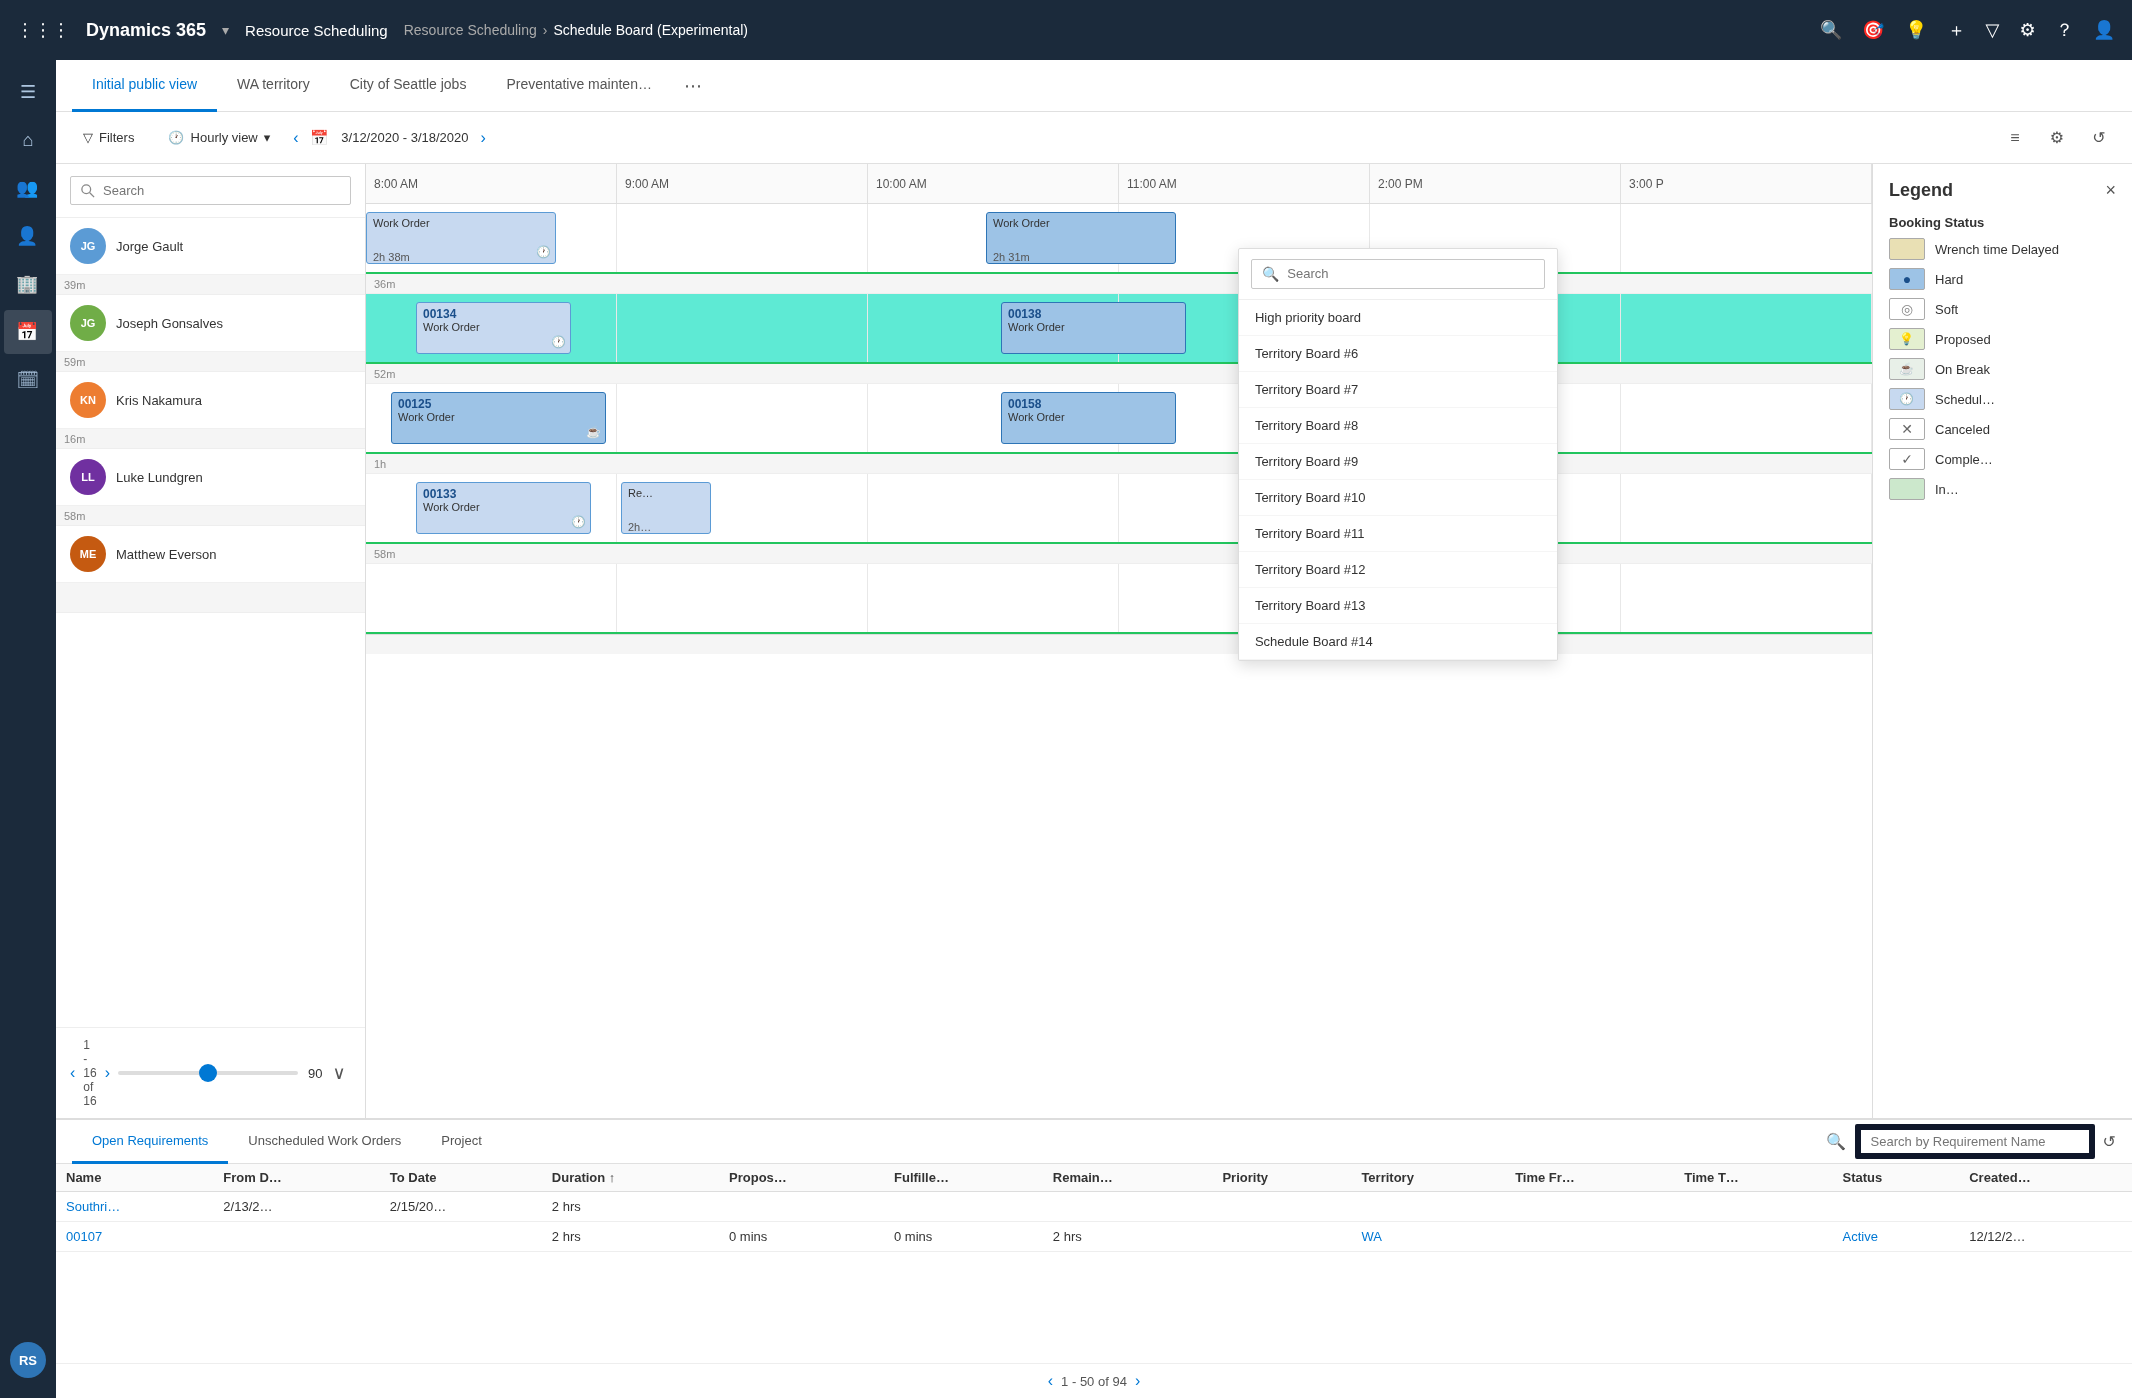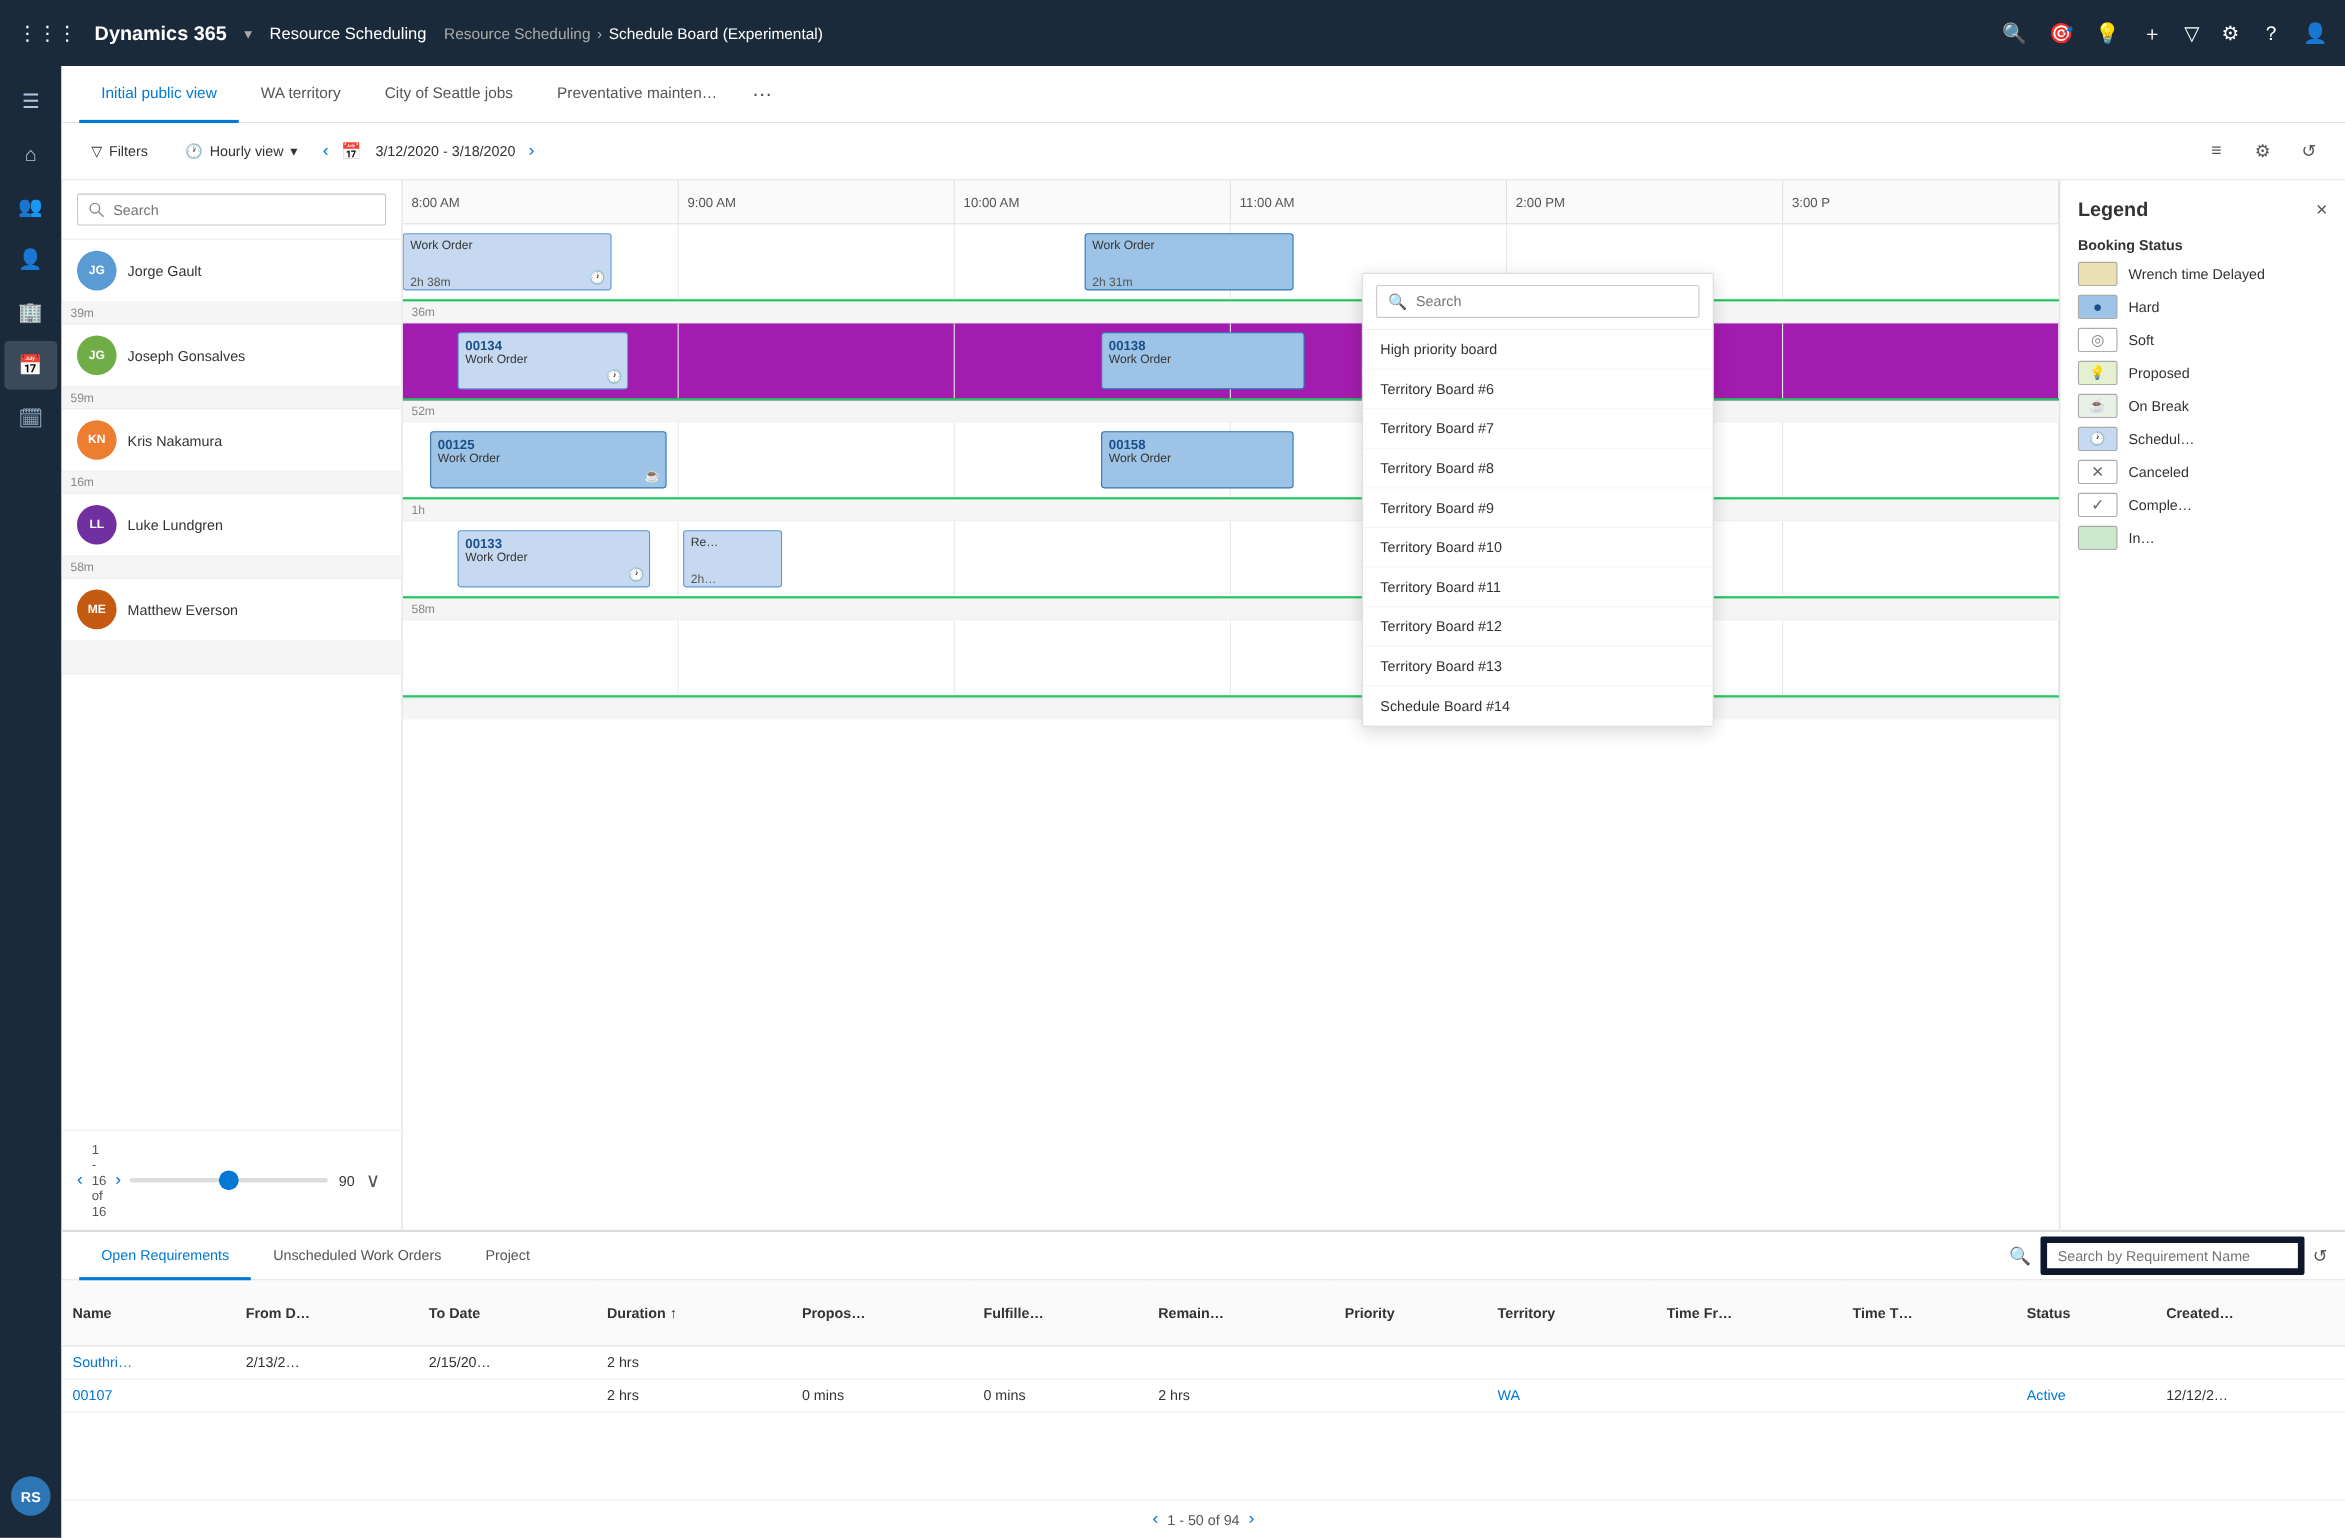--- a/index.html
+++ b/index.html
@@ -260,21 +260,21 @@
     .bottom-search-box {
       border: 6px solid #0f172a;
       padding: 4px 10px;
       font-size: 13px;
       border-radius: 2px;
       width: 240px;
     }
     .req-table { width: 100%; border-collapse: collapse; font-size: 13px; }
     .req-table th {
       text-align: left;
-      padding: 22px 10px;
+      padding: 6px 10px;
       background: #fafafa;
       border-bottom: 1px solid #ddd;
       font-weight: 600;
       color: #333;
       white-space: nowrap;
     }
     .req-table td {
       padding: 7px 10px;
       border-bottom: 1px solid #eee;
       color: #333;
@@ -607,21 +607,21 @@
 
           <div class="work-block work-block-hard" style="left:620px; top:8px; width:190px; height:52px;">
             <div class="block-sub">Work Order</div>
             <div class="block-dur">2h 31m</div>
           </div>
         </div>
         <div class="schedule-row-gap">
           <span>36m</span>
         </div>
 
-        <div class="schedule-row" style="height:70px; position:relative; background:#a21caf;">
+        <div class="schedule-row" style="height:70px; position:relative; background:#5eead4;">
           <div class="time-cell"></div>
           <div class="time-cell"></div>
           <div class="time-cell"></div>
           <div class="time-cell"></div>
           <div class="time-cell"></div>
           <div class="time-cell"></div>
           <div class="work-block work-block-scheduled" style="left:50px; top:8px; width:155px; height:52px;">
             <div class="block-title">00134</div>
             <div class="block-sub">Work Order</div>
             <div class="block-dur">2h 16m</div>

